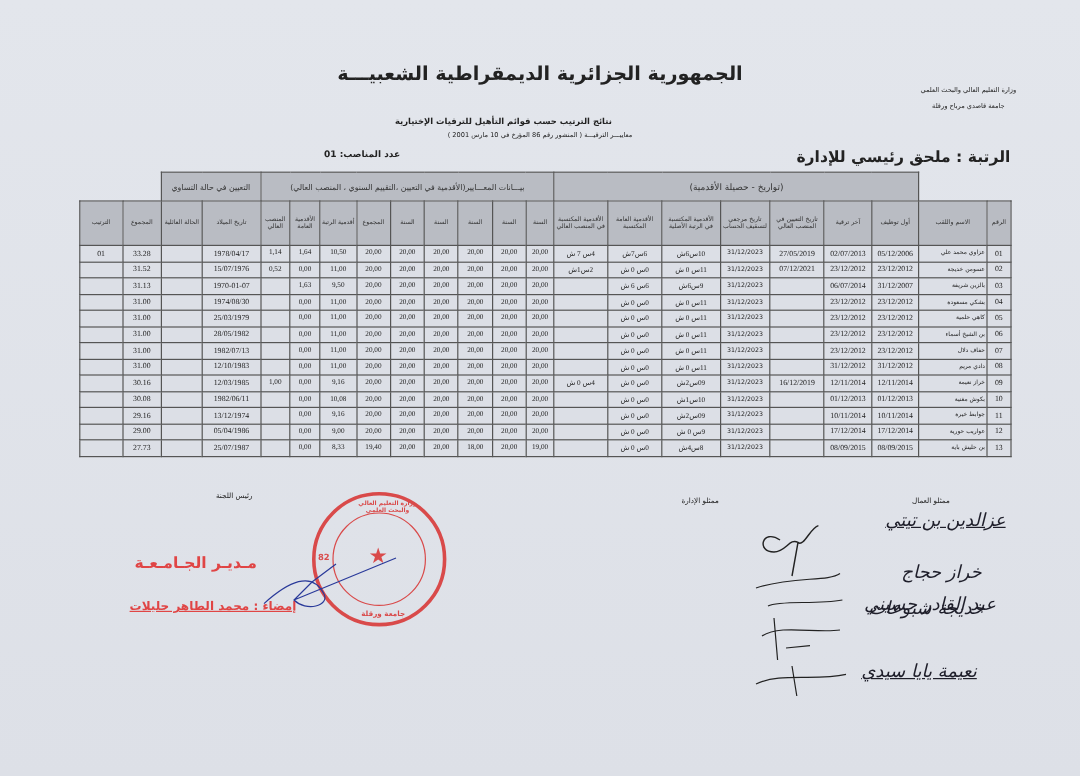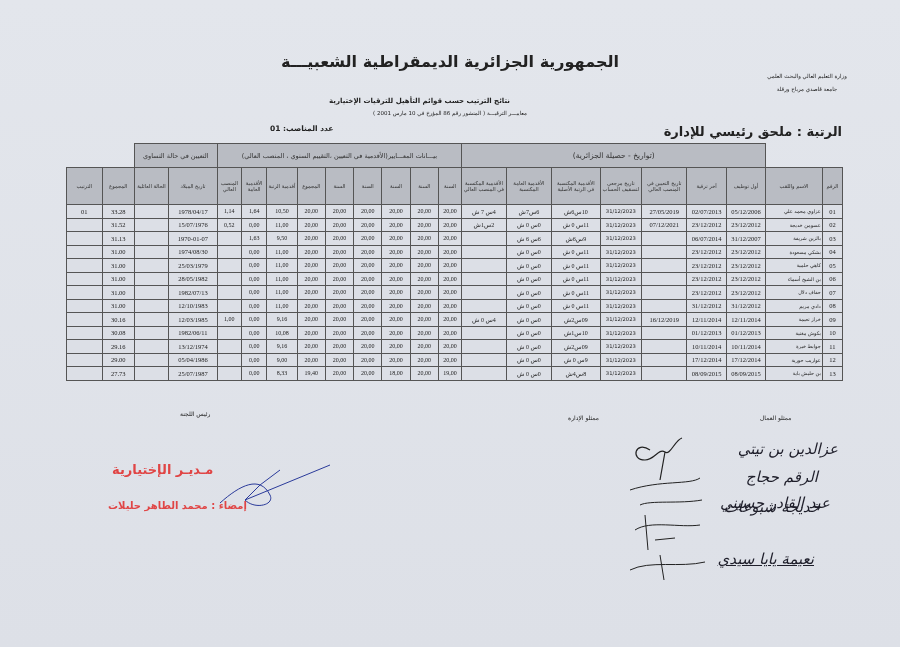--- a/index.html
+++ b/index.html
@@ -56,21 +56,21 @@
     border: 3px solid #d94a4a; color: #d94a4a;
   }
   .stamp-inner {
     position: absolute; left: 14px; top: 14px; width: 78px; height: 78px; border-radius: 50%; border: 1.5px solid #d94a4a;
   }
   .stamp-text { position: absolute; font-size: 7px; font-weight: bold; color: #d94a4a; }
   .red-title {
     position: absolute; left: 112px; top: 462px; font-size: 13px; font-weight: bold; color: #e04545; direction: rtl; letter-spacing: 1px;
   }
   .red-sign {
-    position: absolute; left: 108px; top: 500px; font-size: 10px; font-weight: bold; color: #e04545; direction: rtl;
+    position: absolute; left: 108px; top: 500px; font-size: 10px; font-weight: bold; color: #e04545; direction: rtl; text-decoration: underline;
   }
   .hand {
     position: absolute; right: 62px; font-family: "DejaVu Serif", serif; font-style: italic; font-size: 15px; direction: rtl; color: #1e1e2a;
   }
 </style>
 </head>
 <body>
 
 <div class="page">
 
@@ -105,21 +105,21 @@
       <col style="width:25px">
         <col style="width:24px">
         <col style="width:48px">
         <col style="width:34px">
       <col style="width:32px">
         <col style="width:35px">
     </colgroup>
     <thead>
       <tr>
         <th class="blank" colspan="2"></th>
-        <th class="group group-big" colspan="7">(تواريخ - حصيلة الجزائرية)</th>
+        <th class="group group-big" colspan="7">(تواريخ - حصيلة الأقدمية)</th>
         <th class="group" colspan="9">بيـــانات المعـــايير(الأقدمية في التعيين ،التقييم السنوي ، المنصب العالي)</th>
         <th class="group" colspan="2">التعيين في حالة التساوي</th>
         <th class="blank" colspan="2"></th>
       </tr>
       <tr class="hdr2">
         <th>الرقم</th>
         <th>الاسم واللقب</th>
         <th>أول توظيف</th>
         <th>آخر ترقية</th>
         <th>تاريخ التعيين في المنصب العالي</th>
@@ -455,33 +455,40 @@
           <td class="serif">27.73</td>
           <td class="serif"></td>
         </tr>
       </tbody>
   </table>
 
   <div class="sig-label" style="left:180px; top:410px;">رئيس اللجنة</div>
   <div class="sig-label" style="left:568px; top:414px;">ممثلو الإدارة</div>
   <div class="sig-label" style="left:760px; top:414px;">ممثلو العمال</div>
 
-
-  <div class="red-title">مـديـر الإختيارية</div>
+  <div class="stamp">
+    <div class="stamp-inner"></div>
+    <div class="stamp-text" style="left:30px; top:4px; font-size:5px; width:60px; text-align:center;">وزارة التعليم العالي والبحث العلمي</div>
+    <div class="stamp-text" style="left:38px; top:95px; font-size:6px;">جامعة ورقلة</div>
+    <div class="stamp-text" style="left:2px; top:48px;">82</div>
+    <div class="stamp-text" style="left:44px; top:40px; font-size:18px;">★</div>
+  </div>
+
+  <div class="red-title">مـديـر الجـامـعـة</div>
   <div class="red-sign">إمضاء : محمد الطاهر حليلات</div>
 
   <svg style="position:absolute; left:200px; top:455px;" width="140" height="60">
     <path d="M20 48 C 40 30, 60 20, 70 40 C 75 50, 55 55, 45 45 L 60 30 L 80 15 M 45 45 L 130 10" stroke="#2a3a9a" stroke-width="1" fill="none"></path>
   </svg>
 
   <svg style="position:absolute; left:620px; top:430px;" width="90" height="155">
     <path d="M30 20 C 15 10, 10 30, 25 30 C 35 30, 38 18, 45 22 C 50 26, 55 10, 62 8 M 45 22 L 40 50" stroke="#222" stroke-width="1.2" fill="none"></path>
     <path d="M10 60 C 40 50, 70 55, 80 48 M 20 75 C 30 70, 60 74, 82 70" stroke="#222" stroke-width="1" fill="none"></path>
     <path d="M15 100 C 30 90, 60 98, 80 95 M 25 85 L 28 120 M 35 110 L 55 108" stroke="#222" stroke-width="1" fill="none"></path>
     <path d="M10 140 C 30 130, 60 138, 85 132 M 40 125 L 44 150" stroke="#222" stroke-width="1" fill="none"></path>
   </svg>
 
-  <div class="hand" style="top:440px;">عزالدين بن تيتي</div>
-  <div class="hand" style="top:468px; right:82px;">الرقم حجاج</div>
+  <div class="hand" style="top:424px;text-decoration:underline;">عزالدين بن تيتي</div>
+  <div class="hand" style="top:468px; right:82px;">خراز حجاج</div>
   <div class="hand" style="top:494px; right:70px;margin-left:38px;">عبد القادر حسيني</div>
   <div class="hand" style="top:498px; right:80px;">خديجة شبوعات</div>
   <div class="hand" style="top:550px; right:86px;text-decoration:underline;">نعيمة يايا سيدي</div>
 </div>
 
 </body></html>

